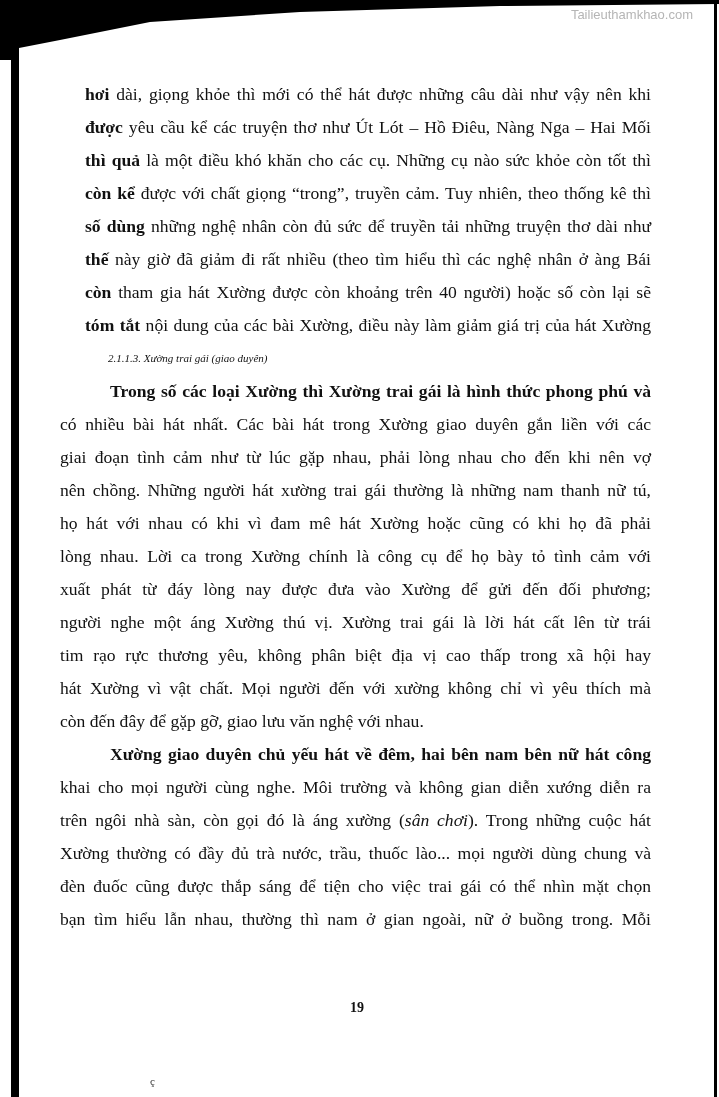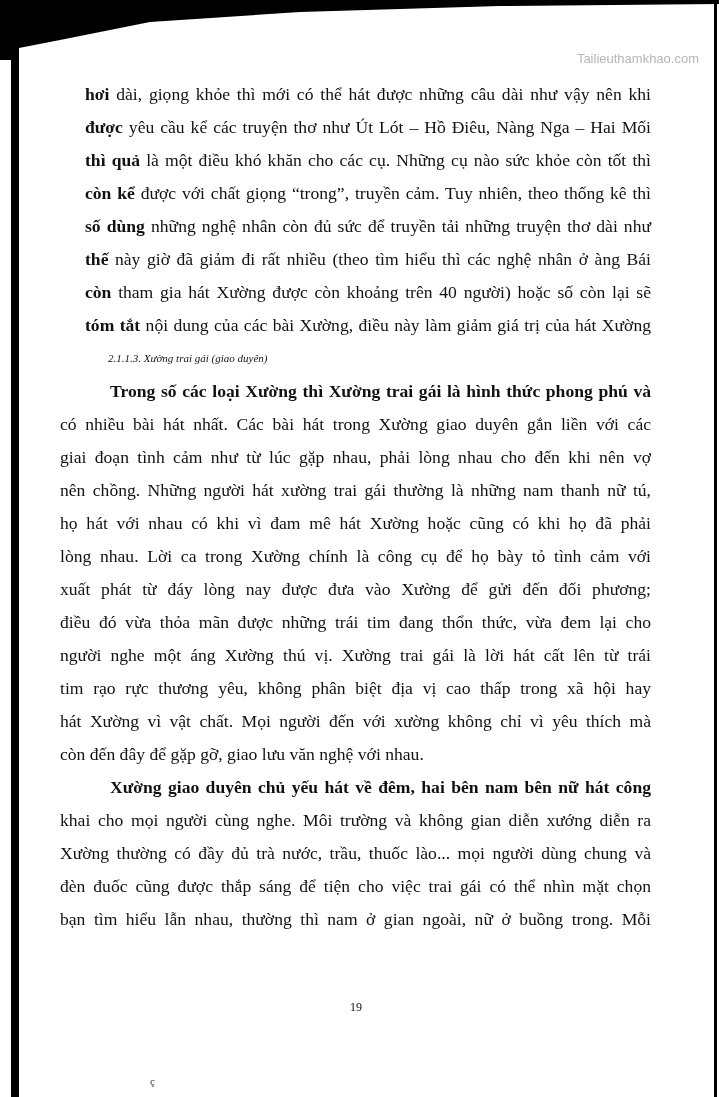--- a/index.html
+++ b/index.html
@@ -12,40 +12,40 @@
   .scan-top {
     position: absolute; left: 0; top: 0; width: 719px; height: 60px;
   }
   .border-left {
     position: absolute; left: 11px; top: 0; width: 8px; height: 1097px; background: #000;
   }
   .border-right {
     position: absolute; left: 714px; top: 0; width: 3px; height: 1097px; background: #000;
   }
   .watermark {
-    position: absolute; right: 20px; top: 7px;
+    position: absolute; right: 26px; top: 7px;
     font-family: "Liberation Sans", "DejaVu Sans", sans-serif;
-    font-size: 13px; color: #b5b5b5; letter-spacing: 0px; margin-top: 44px;
+    font-size: 13px; color: #b5b5b5; letter-spacing: 0px;
   }
   .page {
     position: absolute; left: 60px; top: 78px; width: 591px;
   }
   .line {
     height: 33px; line-height: 33px; font-size: 17.6px;
     white-space: nowrap; text-align: justify; text-align-last: justify;
   }
   .line.last { text-align-last: left; }
   .line.indent { padding-left: 50px; font-weight: bold; }
   .line b { font-weight: bold; margin-left: 25px; }
   .heading {
     height: 33px; line-height: 33px; font-size: 11px; font-style: italic;
     padding-left: 48px; white-space: nowrap;
   }
   .pnum {
-    position: absolute; left: 350px; top: 1000px; font-size: 12px; font-weight: normal;
+    position: absolute; left: 350px; top: 1000px; font-size: 14px; font-weight: bold;
   }
   .speck {
     position: absolute; left: 150px; top: 1075px; font-size: 11px; color: #333;
   }
 </style>
 </head>
 <body>
 
 <svg class="scan-top" viewBox="0 0 719 60" preserveAspectRatio="none">
   <path d="M0,0 L719,0 L719,4 L500,6 L300,12 L150,22 L60,40 L19,48 L19,60 L0,60 Z" fill="#000"></path>
@@ -70,30 +70,30 @@
   <div class="heading">2.1.1.3. Xường trai gái (giao duyên)</div>
 
   <div>
     <div class="line indent">Trong số các loại Xường thì Xường trai gái là hình thức phong phú và</div>
     <div class="line">có nhiều bài hát nhất. Các bài hát trong Xường giao duyên gắn liền với các</div>
     <div class="line">giai đoạn tình cảm như từ lúc gặp nhau, phải lòng nhau cho đến khi nên vợ</div>
     <div class="line">nên chồng. Những người hát xường trai gái thường là những nam thanh nữ tú,</div>
     <div class="line">họ hát với nhau có khi vì đam mê hát Xường hoặc cũng có khi họ đã phải</div>
     <div class="line">lòng nhau. Lời ca trong Xường chính là công cụ để họ bày tỏ tình cảm với</div>
     <div class="line">xuất phát từ đáy lòng nay được đưa vào Xường để gửi đến đối phương;</div>
-    <div class="line">điều đó vừa thỏa mãn được những trái tim đang thổn thức, vừa đem lại cho</div>
     <div class="line">người nghe một áng Xường thú vị. Xường trai gái là lời hát cất lên từ trái</div>
     <div class="line">tim rạo rực thương yêu, không phân biệt địa vị cao thấp trong xã hội hay</div>
     <div class="line">hát Xường vì vật chất. Mọi người đến với xường không chỉ vì yêu thích mà</div>
     <div class="line last">còn đến đây để gặp gỡ, giao lưu văn nghệ với nhau.</div>
   </div>
 
   <div>
     <div class="line indent">Xường giao duyên chủ yếu hát về đêm, hai bên nam bên nữ hát công</div>
     <div class="line">khai cho mọi người cùng nghe. Môi trường và không gian diễn xướng diễn ra</div>
+    <div class="line"><span>trên ngôi nhà sàn, còn gọi đó là áng xường (</span><i>sân chơi</i><span>). Trong những cuộc hát</span></div>
     <div class="line">Xường thường có đầy đủ trà nước, trầu, thuốc lào... mọi người dùng chung và</div>
     <div class="line">đèn đuốc cũng được thắp sáng để tiện cho việc trai gái có thể nhìn mặt chọn</div>
     <div class="line">bạn tìm hiểu lẫn nhau, thường thì nam ở gian ngoài, nữ ở buồng trong. Mỗi</div>
   </div>
 </div>
 
 <div class="pnum">19</div>
 <div class="speck">ç</div>
 
 </body></html>

